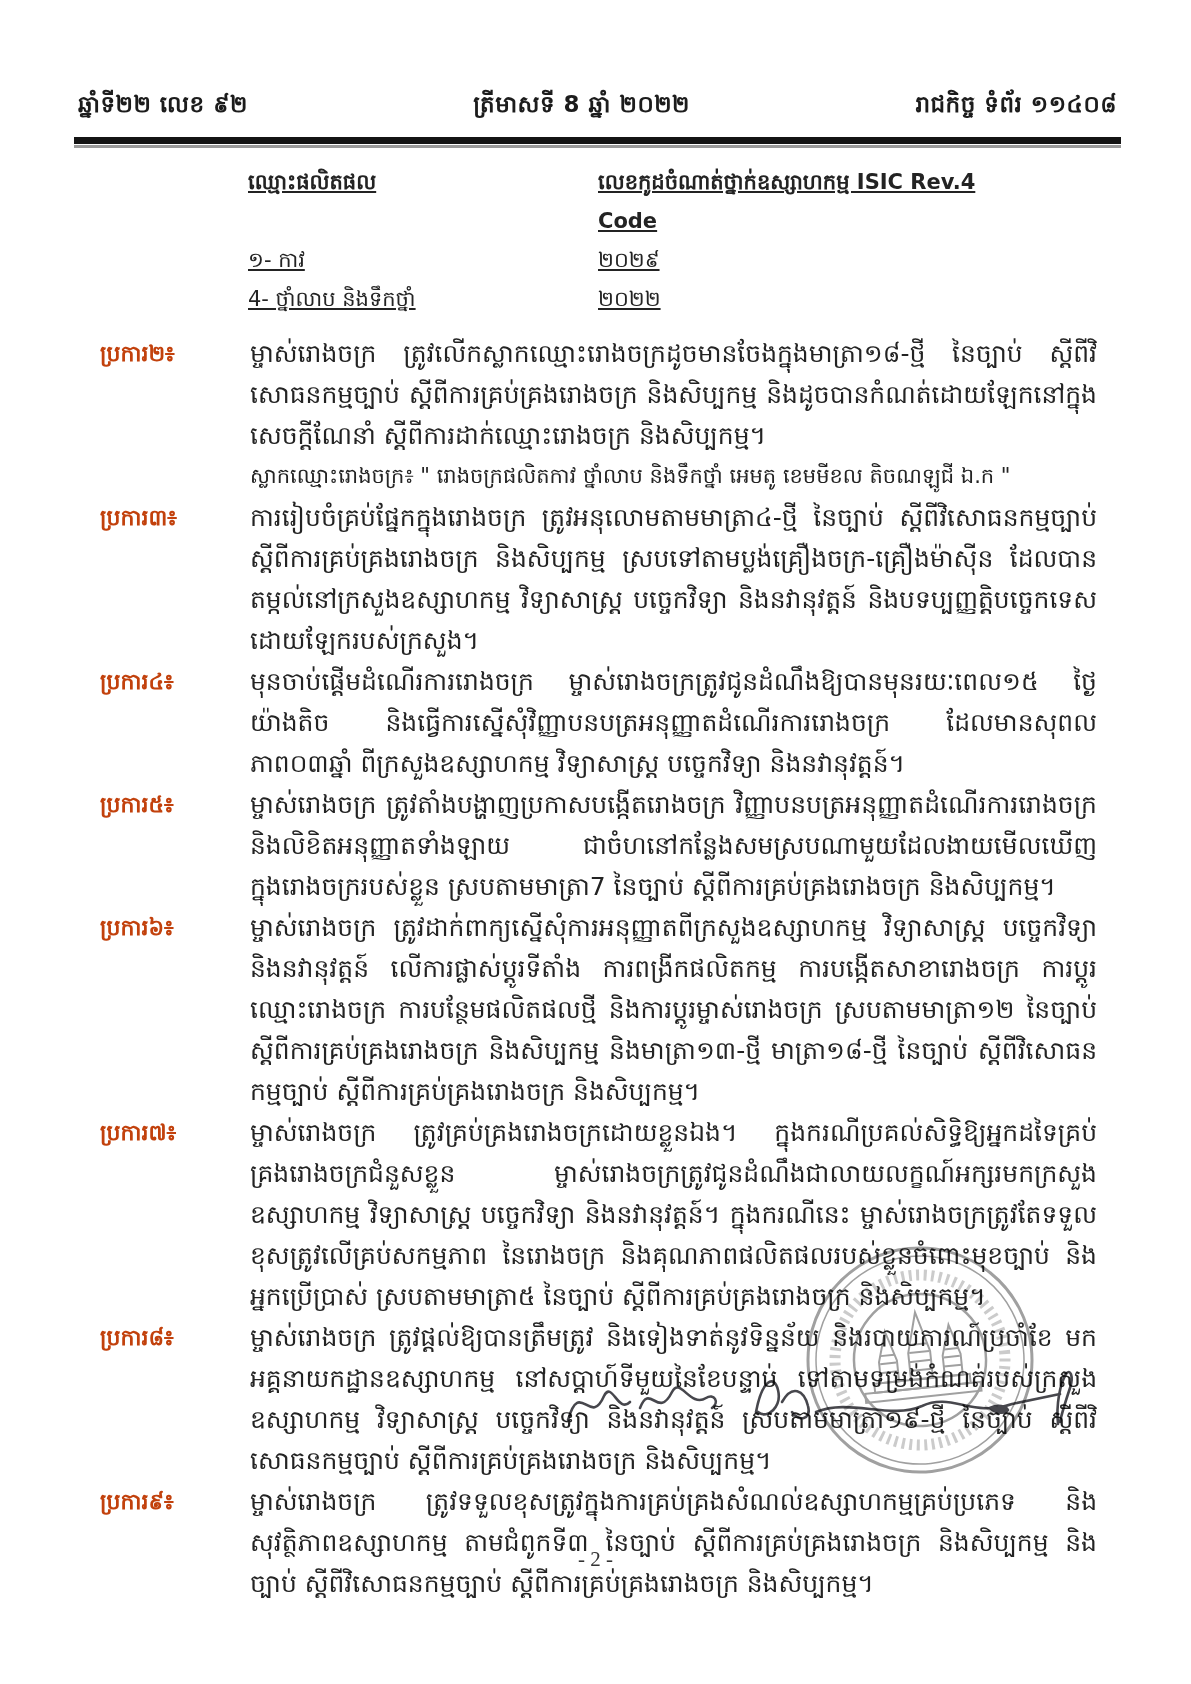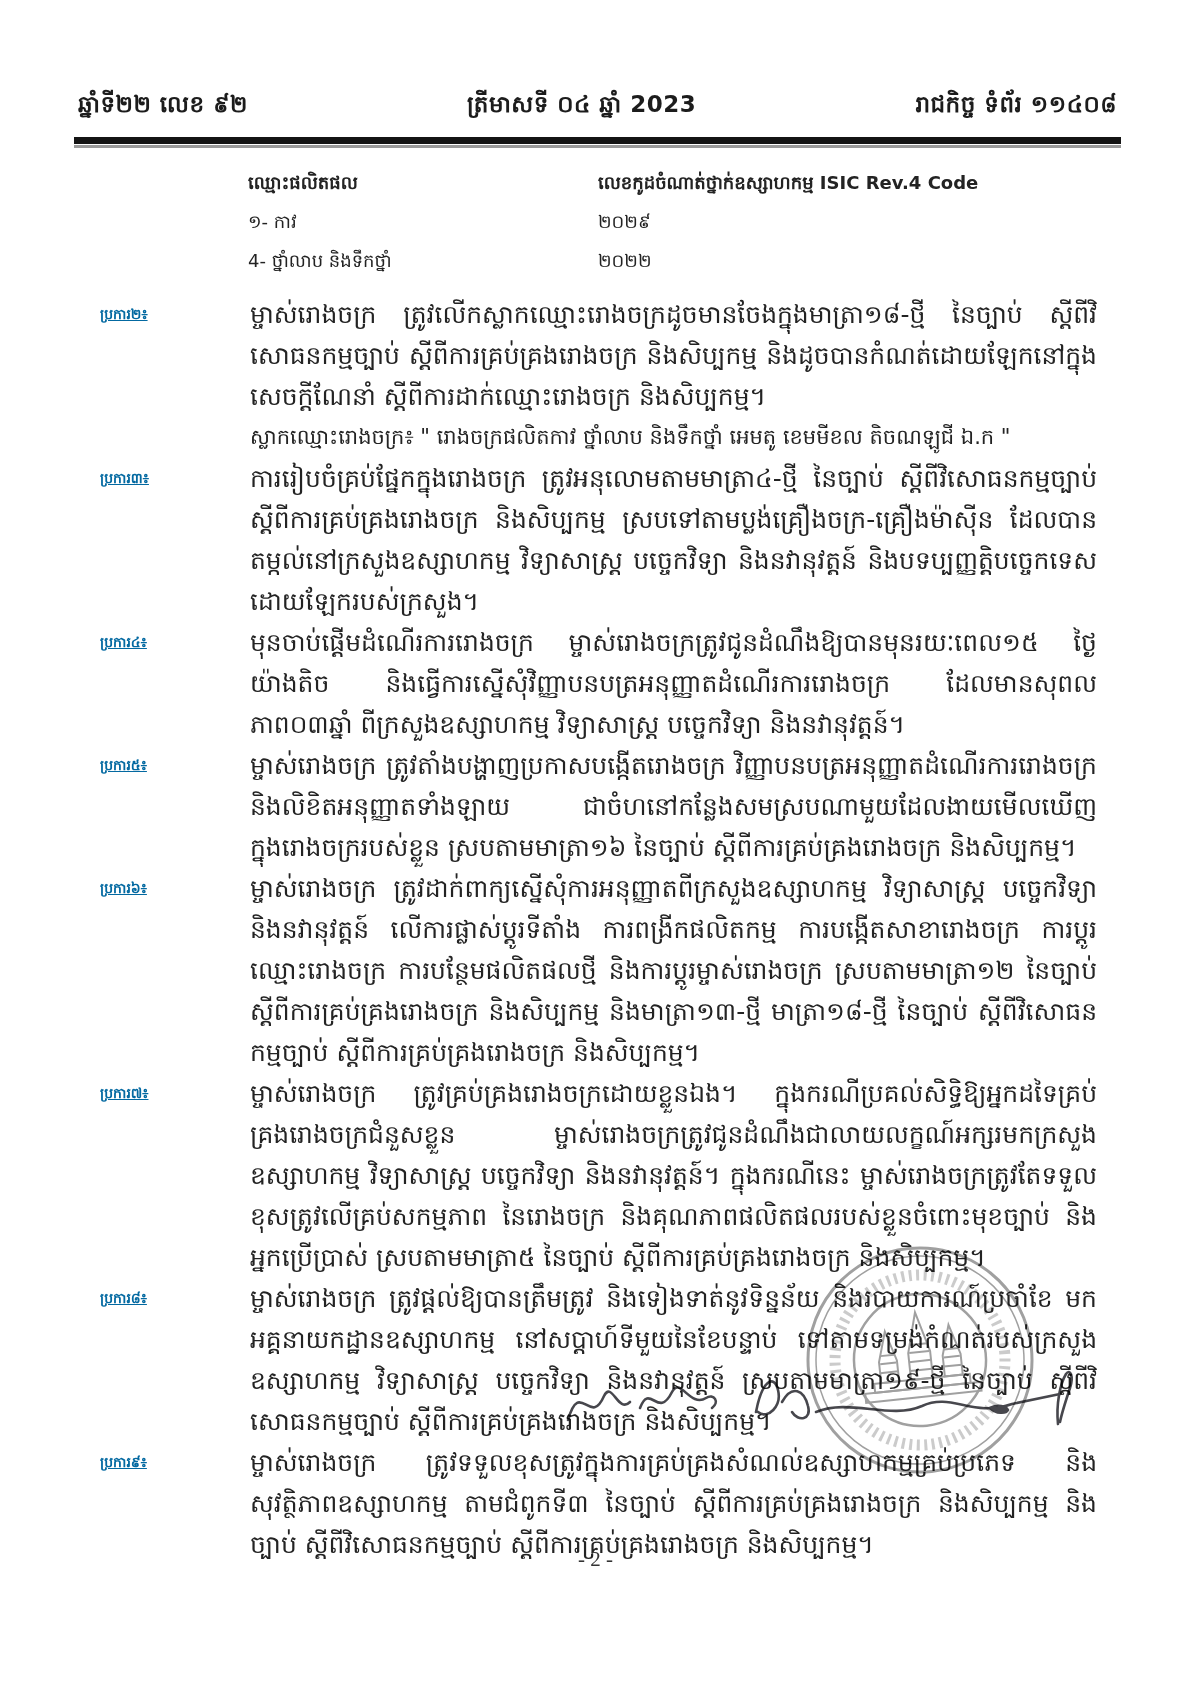--- a/index.html
+++ b/index.html
@@ -18,30 +18,30 @@
     display:flex;justify-content:space-between;align-items:baseline;
     font-weight:bold;font-size:23px;letter-spacing:.5px;color:#1c1c1c;text-align:center;
   }
   .gz-rule{position:absolute;top:137px;left:74px;right:70px;}
   .gz-rule .bar-thick{height:7px;background:#141414;}
   .gz-rule .bar-thin{height:3px;background:#9a9a9a;margin-top:1px;}
   
   .content{position:absolute;top:163px;left:100px;width:997px;}
   
   .tbl{margin-bottom:14px;}
-  .tbl-row{display:flex;line-height:39px;font-size:18px;}
+  .tbl-row{display:flex;line-height:39px;font-size:21px;text-decoration:underline;}
   .tbl-col1{flex:none;margin-left:148px;width:350px;}
   .tbl-col2{flex:none;width:440px;text-align:left;}
   .tbl-head .tbl-col1,.tbl-head .tbl-col2{font-weight:bold;}
   
   .article{display:flex;align-items:flex-start;}
   .art-label{
     flex:none;width:150px;
-    font-weight:bold;text-decoration:underline;
-    font-size:14px;line-height:41px;color:#0369a1;
+    font-weight:bold;
+    font-size:22px;line-height:41px;color:#c2410c;
   }
   .art-body{flex:1;text-align:justify;font-size:25px;line-height:41px;}
   .art-note{margin-left:150px;font-size:21px;line-height:41px;}
   
   .seal{
     position:absolute;left:800px;top:1240px;width:240px;height:240px;
     mix-blend-mode:multiply;opacity:.85;transform:rotate(-6deg);
     pointer-events:none;
   }
   
@@ -56,21 +56,21 @@
     font-size:21px;color:#333;
   }
 </style>
 </head>
 <body>
 
 <div class="page">
 
   <div class="gz-header">
     <span>ឆ្នាំទី២២ លេខ ៩២</span>
-    <span>ត្រីមាសទី ០៤ ឆ្នាំ 2023</span>
+    <span>ត្រីមាសទី 8 ឆ្នាំ ២០២២</span>
     <span>រាជកិច្ច ទំព័រ ១១៤០៨</span>
   </div>
   <div class="gz-rule">
     <div class="bar-thick"></div>
     <div class="bar-thin"></div>
   </div>
 
   <div class="content">
 
     <div class="tbl">
@@ -99,21 +99,21 @@
       <span class="art-body">ការរៀបចំគ្រប់ផ្នែកក្នុងរោងចក្រ ត្រូវអនុលោមតាមមាត្រា៤-ថ្មី នៃច្បាប់ ស្តីពីវិសោធនកម្មច្បាប់ ស្តីពីការគ្រប់គ្រងរោងចក្រ និងសិប្បកម្ម ស្របទៅតាមប្លង់គ្រឿងចក្រ-គ្រឿងម៉ាស៊ីន ដែលបានតម្កល់នៅក្រសួងឧស្សាហកម្ម វិទ្យាសាស្ត្រ បច្ចេកវិទ្យា និងនវានុវត្តន៍ និងបទប្បញ្ញត្តិបច្ចេកទេសដោយឡែករបស់ក្រសួង។</span>
     </div>
 
     <div class="article">
       <span class="art-label">ប្រការ៤៖</span>
       <span class="art-body">មុនចាប់ផ្តើមដំណើរការរោងចក្រ ម្ចាស់រោងចក្រត្រូវជូនដំណឹងឱ្យបានមុនរយៈពេល១៥ ថ្ងៃ យ៉ាងតិច និងធ្វើការស្នើសុំវិញ្ញាបនបត្រអនុញ្ញាតដំណើរការរោងចក្រ ដែលមានសុពលភាព០៣ឆ្នាំ ពីក្រសួងឧស្សាហកម្ម វិទ្យាសាស្ត្រ បច្ចេកវិទ្យា និងនវានុវត្តន៍។</span>
     </div>
 
     <div class="article">
       <span class="art-label">ប្រការ៥៖</span>
-      <span class="art-body">ម្ចាស់រោងចក្រ ត្រូវតាំងបង្ហាញប្រកាសបង្កើតរោងចក្រ វិញ្ញាបនបត្រអនុញ្ញាតដំណើរការរោងចក្រ និងលិខិតអនុញ្ញាតទាំងឡាយ ជាចំហនៅកន្លែងសមស្របណាមួយដែលងាយមើលឃើញក្នុងរោងចក្ររបស់ខ្លួន ស្របតាមមាត្រា១៦ នៃច្បាប់ ស្តីពីការគ្រប់គ្រងរោងចក្រ និងសិប្បកម្ម។</span>
+      <span class="art-body">ម្ចាស់រោងចក្រ ត្រូវតាំងបង្ហាញប្រកាសបង្កើតរោងចក្រ វិញ្ញាបនបត្រអនុញ្ញាតដំណើរការរោងចក្រ និងលិខិតអនុញ្ញាតទាំងឡាយ ជាចំហនៅកន្លែងសមស្របណាមួយដែលងាយមើលឃើញក្នុងរោងចក្ររបស់ខ្លួន ស្របតាមមាត្រា7 នៃច្បាប់ ស្តីពីការគ្រប់គ្រងរោងចក្រ និងសិប្បកម្ម។</span>
     </div>
 
     <div class="article">
       <span class="art-label">ប្រការ៦៖</span>
       <span class="art-body">ម្ចាស់រោងចក្រ ត្រូវដាក់ពាក្យស្នើសុំការអនុញ្ញាតពីក្រសួងឧស្សាហកម្ម វិទ្យាសាស្ត្រ បច្ចេកវិទ្យា និងនវានុវត្តន៍ លើការផ្លាស់ប្តូរទីតាំង ការពង្រីកផលិតកម្ម ការបង្កើតសាខារោងចក្រ ការប្តូរឈ្មោះរោងចក្រ ការបន្ថែមផលិតផលថ្មី និងការប្តូរម្ចាស់រោងចក្រ ស្របតាមមាត្រា១២ នៃច្បាប់ ស្តីពីការគ្រប់គ្រងរោងចក្រ និងសិប្បកម្ម និងមាត្រា១៣-ថ្មី មាត្រា១៨-ថ្មី នៃច្បាប់ ស្តីពីវិសោធនកម្មច្បាប់ ស្តីពីការគ្រប់គ្រងរោងចក្រ និងសិប្បកម្ម។</span>
     </div>
 
     <div class="article">
       <span class="art-label">ប្រការ៧៖</span>
       <span class="art-body">ម្ចាស់រោងចក្រ ត្រូវគ្រប់គ្រងរោងចក្រដោយខ្លួនឯង។ ក្នុងករណីប្រគល់សិទ្ធិឱ្យអ្នកដទៃគ្រប់គ្រងរោងចក្រជំនួសខ្លួន ម្ចាស់រោងចក្រត្រូវជូនដំណឹងជាលាយលក្ខណ៍អក្សរមកក្រសួងឧស្សាហកម្ម វិទ្យាសាស្ត្រ បច្ចេកវិទ្យា និងនវានុវត្តន៍។ ក្នុងករណីនេះ ម្ចាស់រោងចក្រត្រូវតែទទួលខុសត្រូវលើគ្រប់សកម្មភាព នៃរោងចក្រ និងគុណភាពផលិតផលរបស់ខ្លួនចំពោះមុខច្បាប់ និងអ្នកប្រើប្រាស់ ស្របតាមមាត្រា៥ នៃច្បាប់ ស្តីពីការគ្រប់គ្រងរោងចក្រ និងសិប្បកម្ម។</span>

